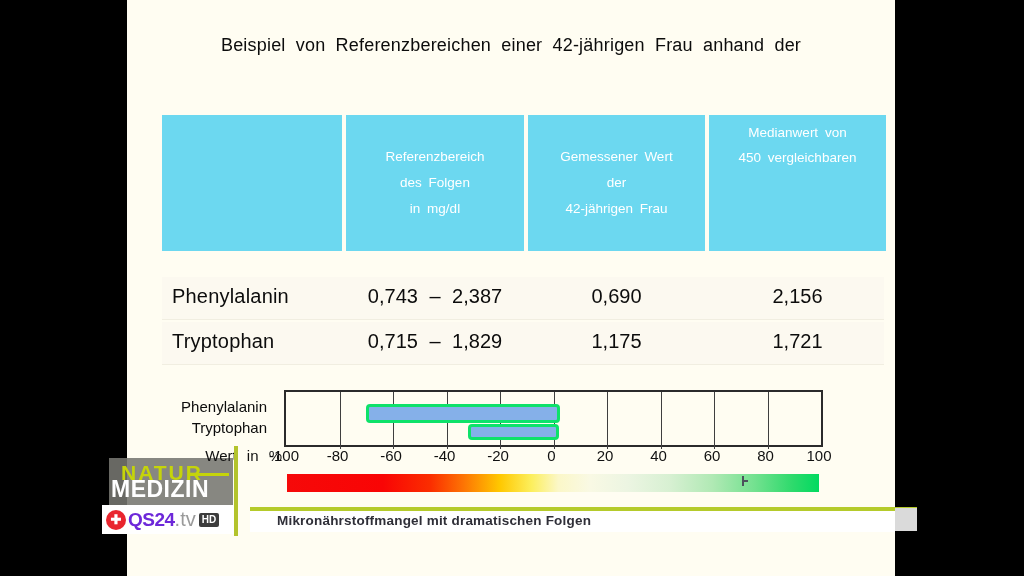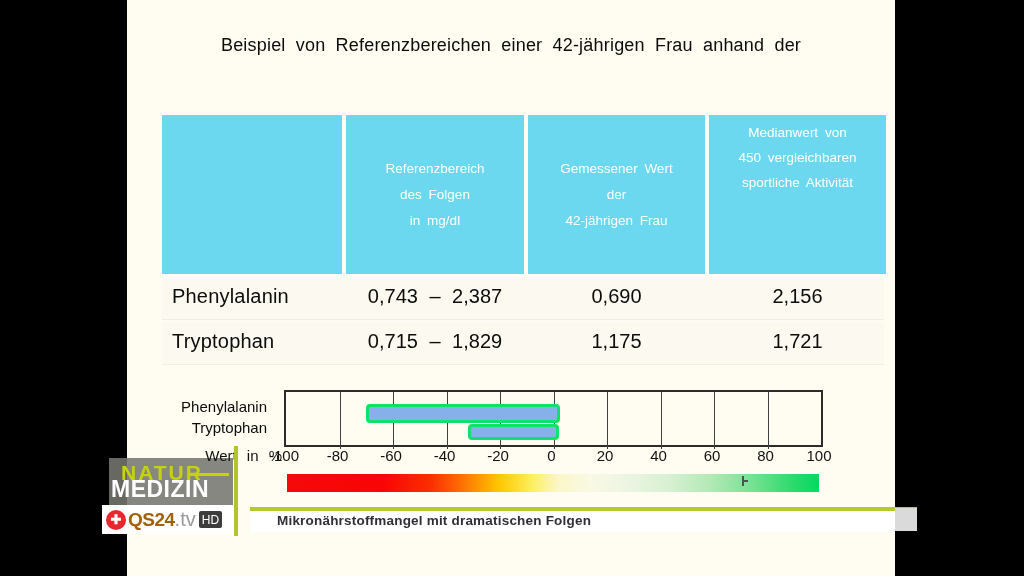--- a/index.html
+++ b/index.html
@@ -5,21 +5,21 @@
   html,body{margin:0;padding:0}
   body{width:1024px;height:576px;position:relative;background:#000;overflow:hidden;
        font-family:"Liberation Sans",sans-serif}
   .abs{position:absolute}
 
   #slide{left:127px;top:0;width:768px;height:576px;background:#fffdf2}
 
   #title{left:127px;top:30px;width:768px;text-align:center;font-size:18px;line-height:30px;
          color:#0c0c0c;letter-spacing:.2px;word-spacing:5px;font-weight:500}
 
-  .hcell{background:#6cd8f0;top:115px;height:159px;color:#fff;font-size:13.5px;line-height:26px;
+  .hcell{background:#6cd8f0;top:115px;height:136px;color:#fff;font-size:13.5px;line-height:26px;
          text-align:center;display:flex;flex-direction:column;justify-content:center;word-spacing:3px}
   #hc1{left:162px;width:180px}
   #hc2{left:346px;width:178px}
   #hc3{left:528px;width:177px}
   #hc4{left:709px;width:177px;justify-content:flex-start;padding-top:5px;box-sizing:border-box;line-height:25px}
 
   .rowband{left:162px;width:722px;height:42px;background:rgba(250,246,238,.55)}
   #band0{top:277px}
   #band1{top:322px}
   .sep{left:162px;width:722px;height:1px;background:rgba(80,70,30,.08)}
@@ -54,23 +54,23 @@
   #gmarker::after{content:"";position:absolute;left:2px;top:4px;width:4px;height:2px;background:#4c525c}
 
   #graybox{left:109px;top:458px;width:124px;height:47px;background:rgba(118,118,113,.88);z-index:3}
   #natur{left:121px;top:461px;font-size:21px;font-weight:700;color:#c5d40a;letter-spacing:2px;z-index:4}
   #naturline{left:189px;top:473px;width:40px;height:3px;background:#c5d40a;z-index:4}
   #medizin{left:111px;top:476px;font-size:23px;font-weight:700;color:#fff;letter-spacing:.5px;z-index:4}
   #qsbox{left:102px;top:505px;width:132px;height:29px;background:#fff;z-index:4;display:flex;
          align-items:center;padding-left:4px;box-sizing:border-box}
   .qcross{width:20px;height:20px;border-radius:50%;background:#e9252e;color:#fff;display:flex;
           align-items:center;justify-content:center;font-size:13px;font-weight:700;flex:0 0 auto}
-  .qname{font-size:19px;font-weight:700;color:#a16207;letter-spacing:-.5px;margin-left:2px}
+  .qname{font-size:19px;font-weight:700;color:#6d28d9;letter-spacing:-.5px;margin-left:2px}
   .qtv{font-size:20px;color:#9a9a9a}
-  .qhd{background:#3c3c3c;color:#fff;font-size:12px;font-weight:400;padding:1.5px 3px;
+  .qhd{background:#3c3c3c;color:#fff;font-size:10px;font-weight:700;padding:1.5px 3px;
        border-radius:2px;margin-left:3px}
   #vline{left:234px;top:446px;width:4px;height:90px;background:#b3c32c;z-index:5}
 
   #capline{left:250px;top:507px;width:667px;height:4px;background:#b5cb2b;z-index:2}
   #capbar{left:250px;top:511px;width:645px;height:21px;background:#fff;z-index:2}
   #captext{left:277px;top:513px;font-size:13.5px;font-weight:600;color:#2f2f38;z-index:3;letter-spacing:.2px}
   #graysq{left:895px;top:508px;width:22px;height:23px;background:#dadada;z-index:2}
 </style>
 </head>
 <body>
@@ -88,21 +88,20 @@
   <span>in mg/dl</span>
 </div>
 <div class="abs hcell" id="hc3">
   <span>Gemessener Wert</span>
   <span>der</span>
   <span>42-jährigen Frau</span>
 </div>
 <div class="abs hcell" id="hc4">
   <span>Medianwert von</span>
   <span>450 vergleichbaren</span>
-  <span>sportliche Aktivität</span>
 </div>
 
 <div class="abs rowband" id="band0"></div>
 <div class="abs rowband" id="band1"></div>
 <div class="abs sep" id="sep0"></div>
 <div class="abs sep" id="sep1"></div>
 
 <div class="abs rowlabel r0">Phenylalanin</div>
 <div class="abs cellval r0 c2">0,743 – 2,387</div>
 <div class="abs cellval r0 c3">0,690</div>

